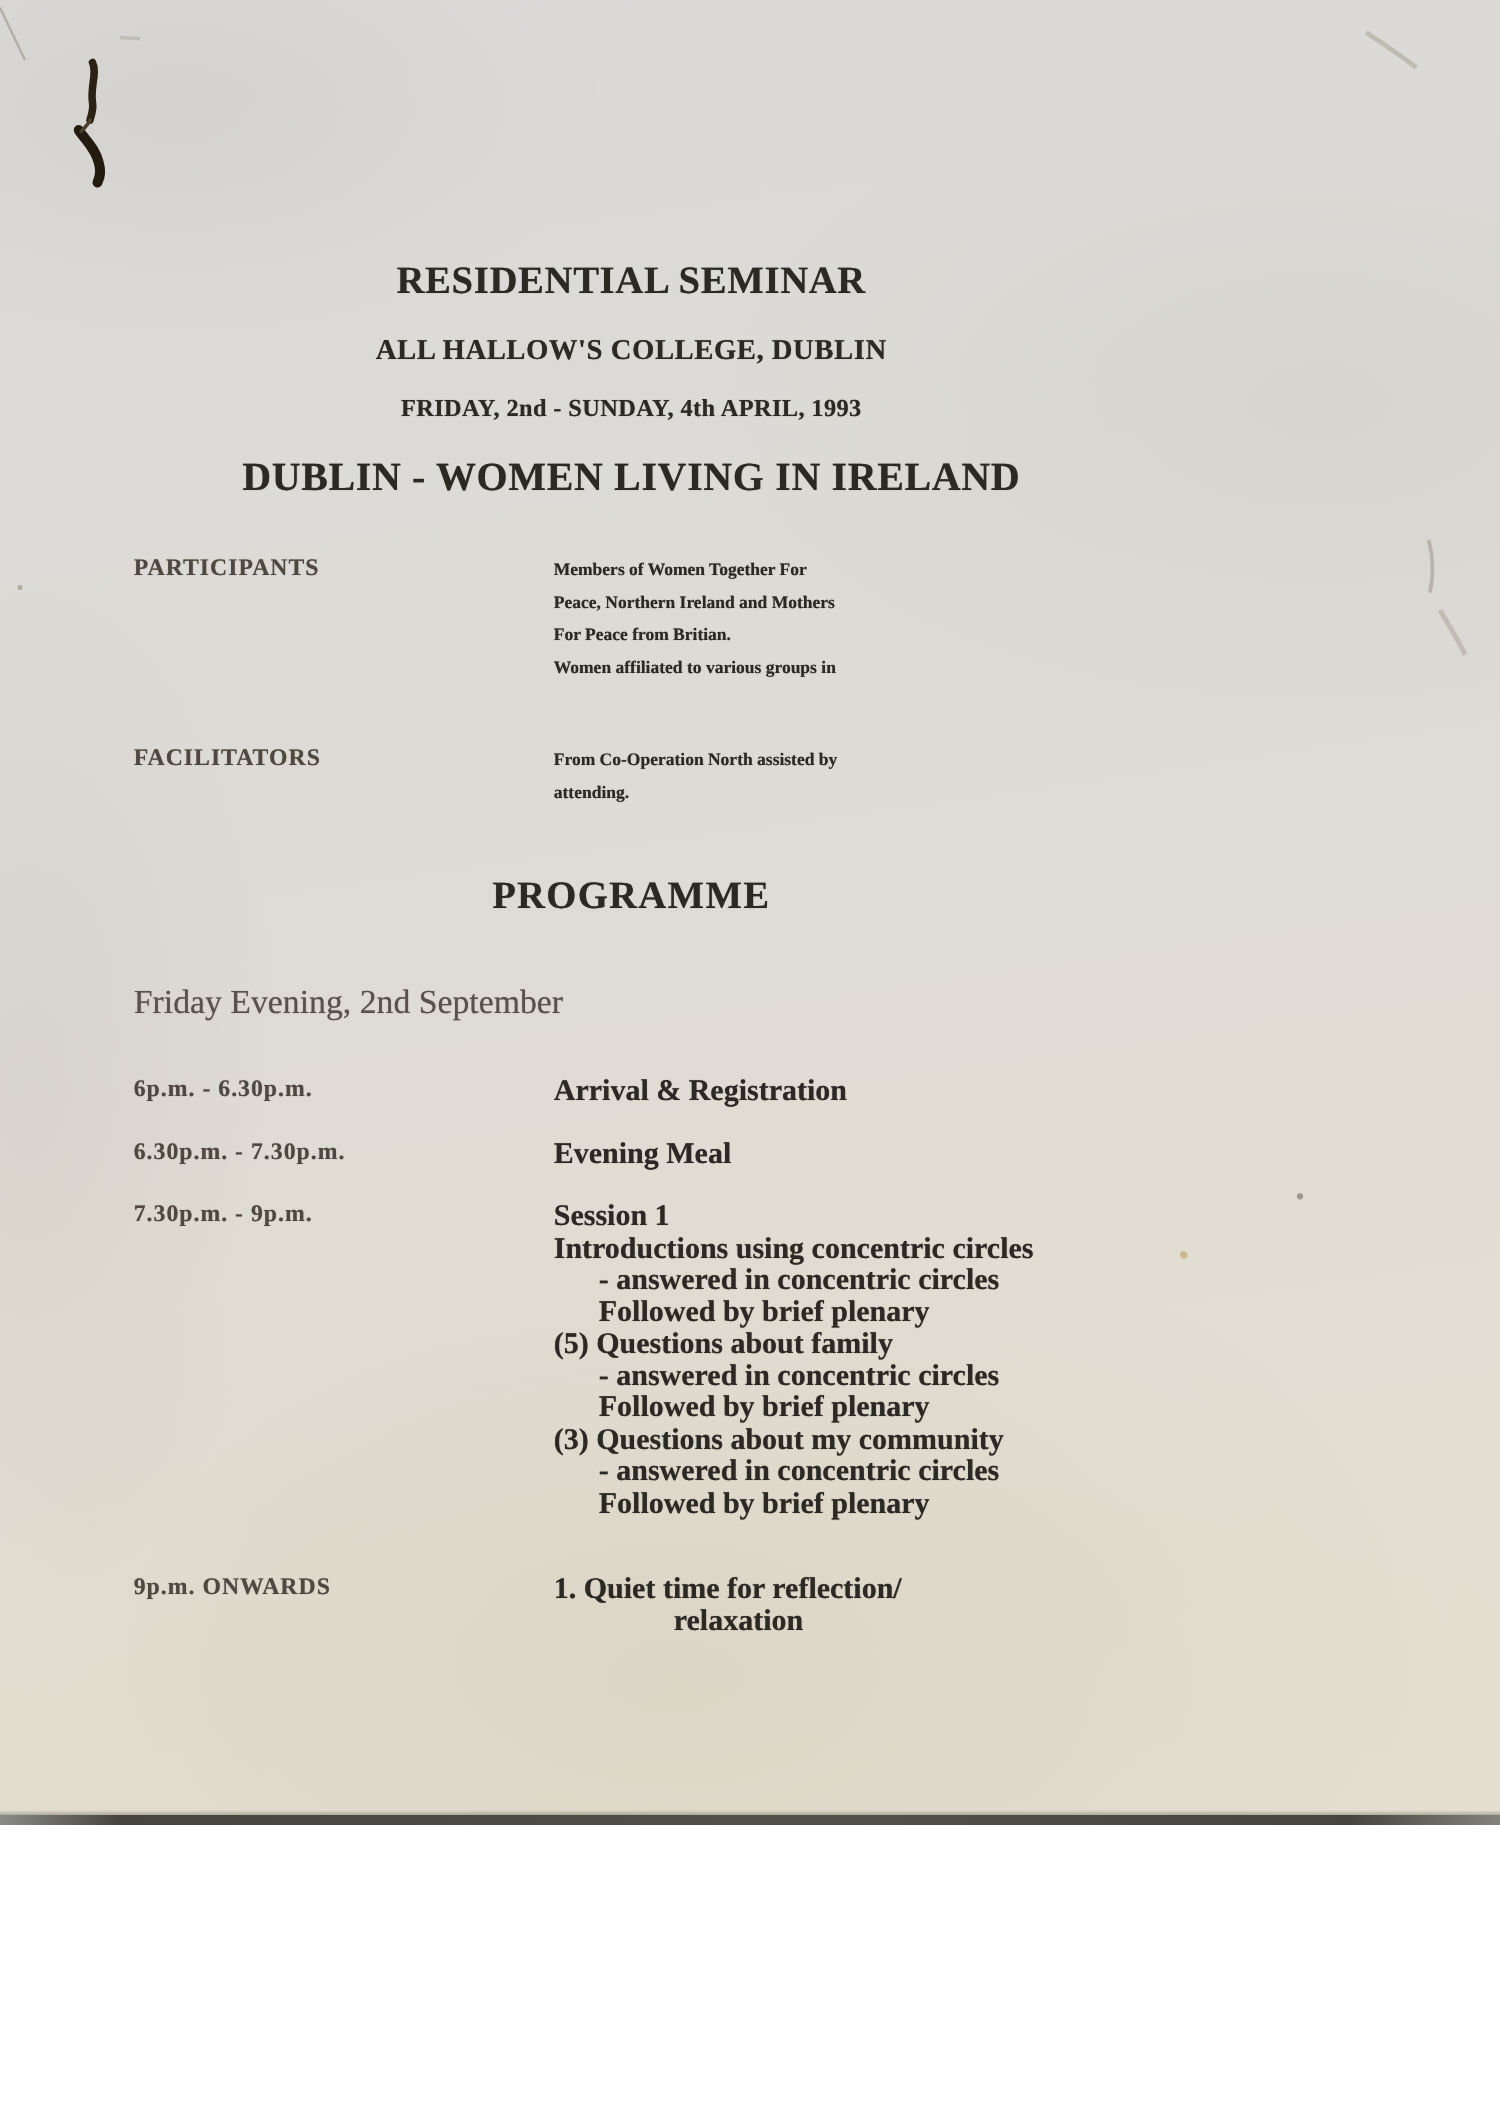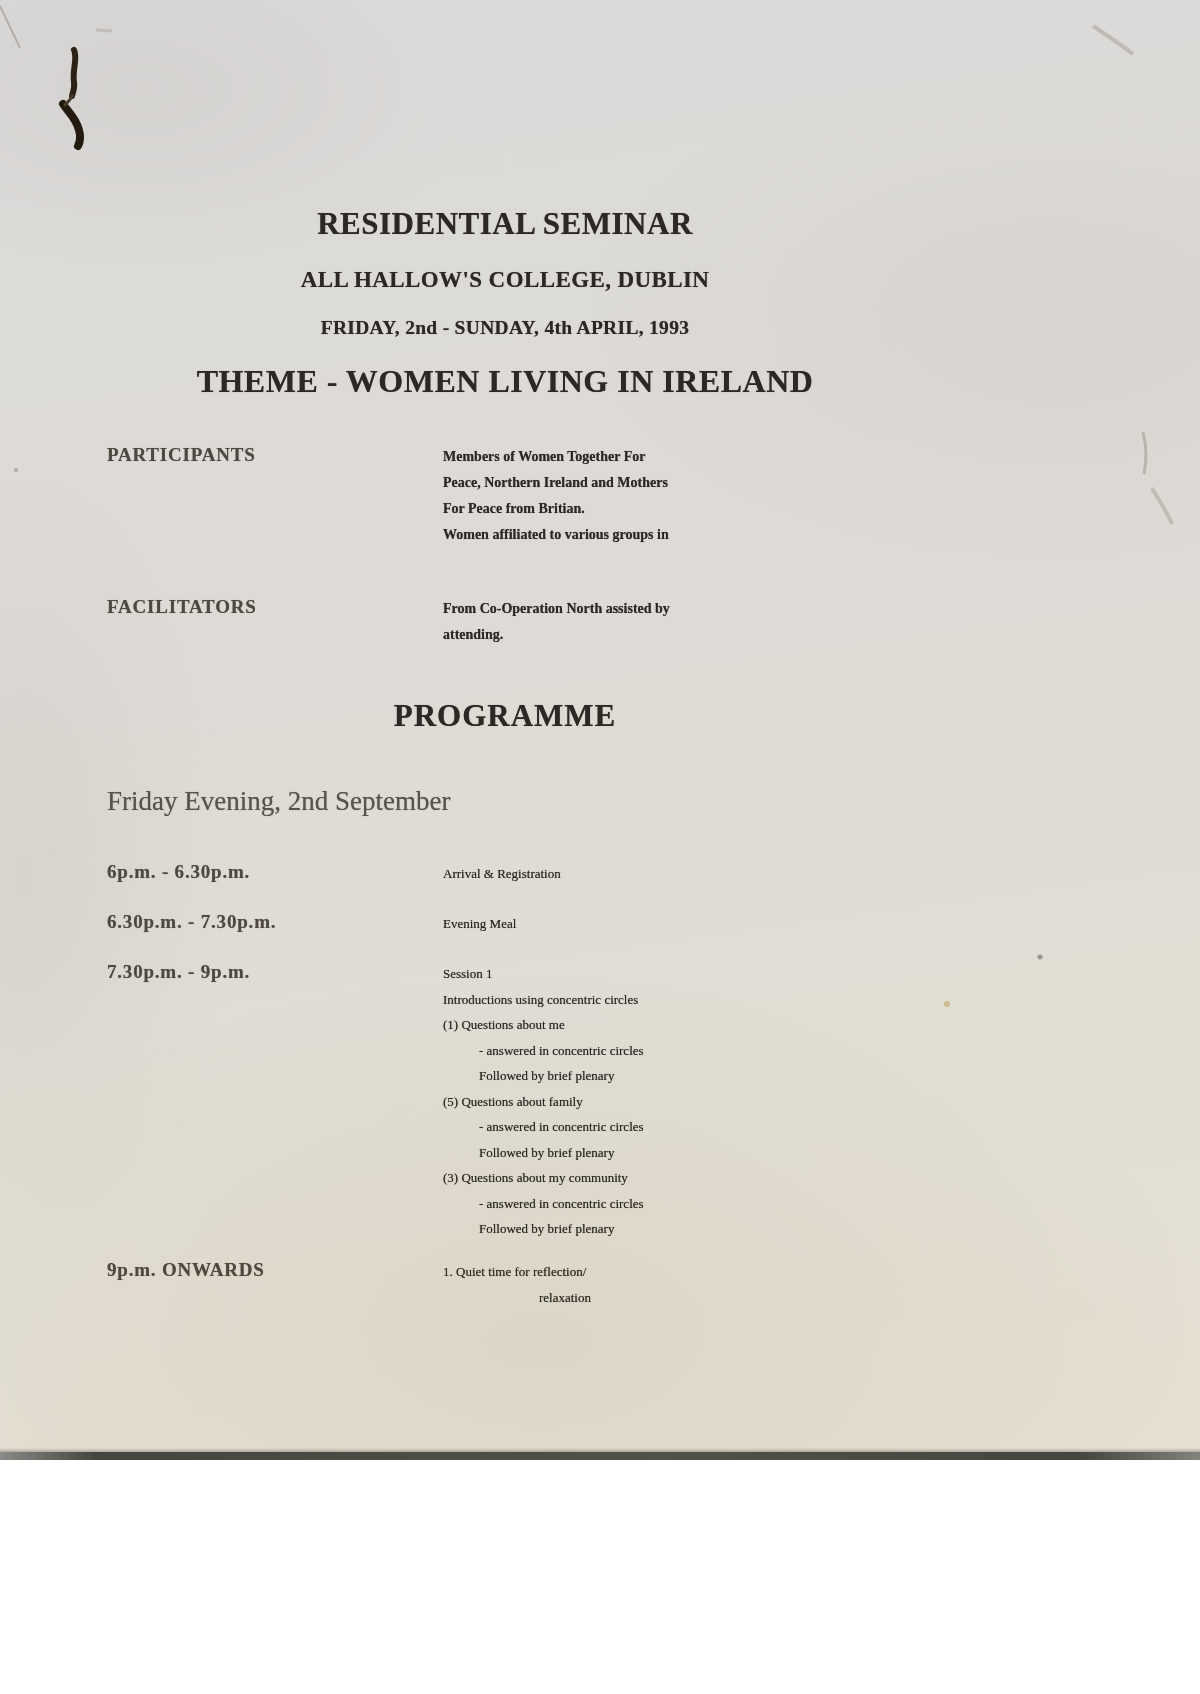--- a/index.html
+++ b/index.html
@@ -58,21 +58,21 @@
   .day-heading {
     position: absolute; left: 107px; top: 786px;
     font-size: 27px; font-weight: 400; color: #57524a;
     text-shadow: 0 0 0.9px rgba(87,82,74,0.6);
   }
 
   #sched-row-0 { top: 861px; }
   #sched-row-1 { top: 911px; }
   #sched-row-2 { top: 961px; }
   #sched-row-3 { top: 1259px; }
-  .sched-lines { font-size: 13px; font-weight: 400; line-height: 25.5px; }
+  .sched-lines { font-size: 24px; font-weight: 700; line-height: 25.5px; }
   .sched-lines div { white-space: nowrap; }
   .indent-1 { padding-left: 36px; }
   .indent-2 { padding-left: 96px; }
   .gap-above { margin-top: 26px; }
 </style>
 </head>
 <body>
 
 <div class="page">
 
@@ -94,21 +94,21 @@
 
     <circle cx="1040" cy="957" r="2.5" fill="#8b857a" opacity="0.8"></circle>
     <circle cx="947" cy="1004" r="3" fill="#c9b687" opacity="0.9"></circle>
     <circle cx="16" cy="470" r="2" fill="#9a948a" opacity="0.7"></circle>
   </svg>
 
   <div class="header-block">
     <div class="doc-title ink">RESIDENTIAL SEMINAR</div>
     <div class="doc-venue ink">ALL HALLOW'S COLLEGE, DUBLIN</div>
     <div class="doc-dates ink">FRIDAY, 2nd - SUNDAY, 4th APRIL, 1993</div>
-    <div class="doc-theme ink">THEME - WOMEN LIVING IN IRELAND</div>
+    <div class="doc-theme ink">DUBLIN - WOMEN LIVING IN IRELAND</div>
   </div>
 
   <div class="row" id="row-participants">
     <div class="col-label faded">PARTICIPANTS</div>
     <div class="col-value ink">
       <div>Members of Women Together For</div>
       <div>Peace, Northern Ireland and Mothers</div>
       <div>For Peace from Britian.</div>
       <div>Women affiliated to various groups in</div>
     </div>
@@ -138,21 +138,20 @@
     <div class="col-value sched-lines ink">
       <div>Evening Meal</div>
     </div>
   </div>
 
   <div class="row" id="sched-row-2">
     <div class="col-label faded">7.30p.m. - 9p.m.</div>
     <div class="col-value sched-lines ink">
       <div>Session 1</div>
       <div>Introductions using concentric circles</div>
-      <div>(1) Questions about me</div>
       <div class="indent-1">- answered in concentric circles</div>
       <div class="indent-1">Followed by brief plenary</div>
       <div>(5) Questions about family</div>
       <div class="indent-1">- answered in concentric circles</div>
       <div class="indent-1">Followed by brief plenary</div>
       <div>(3) Questions about my community</div>
       <div class="indent-1">- answered in concentric circles</div>
       <div class="indent-1">Followed by brief plenary</div>
     </div>
   </div>

